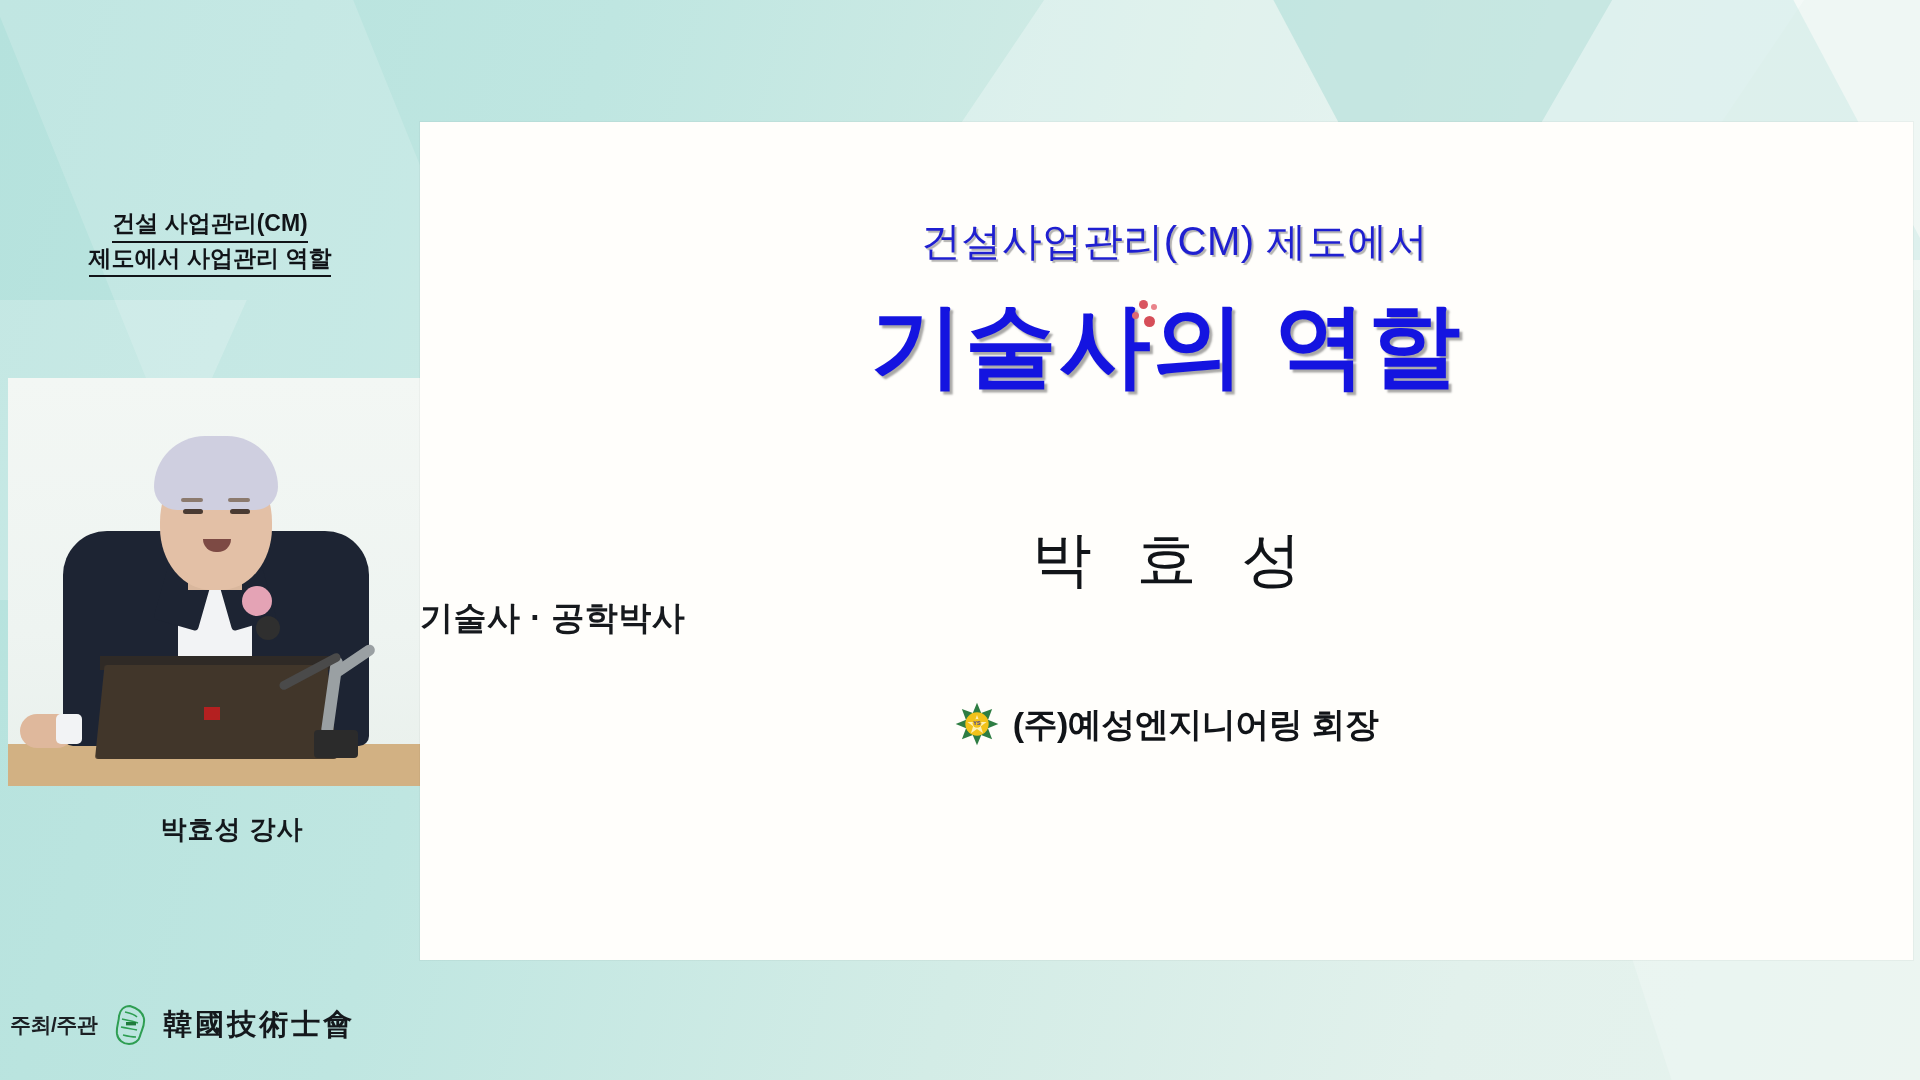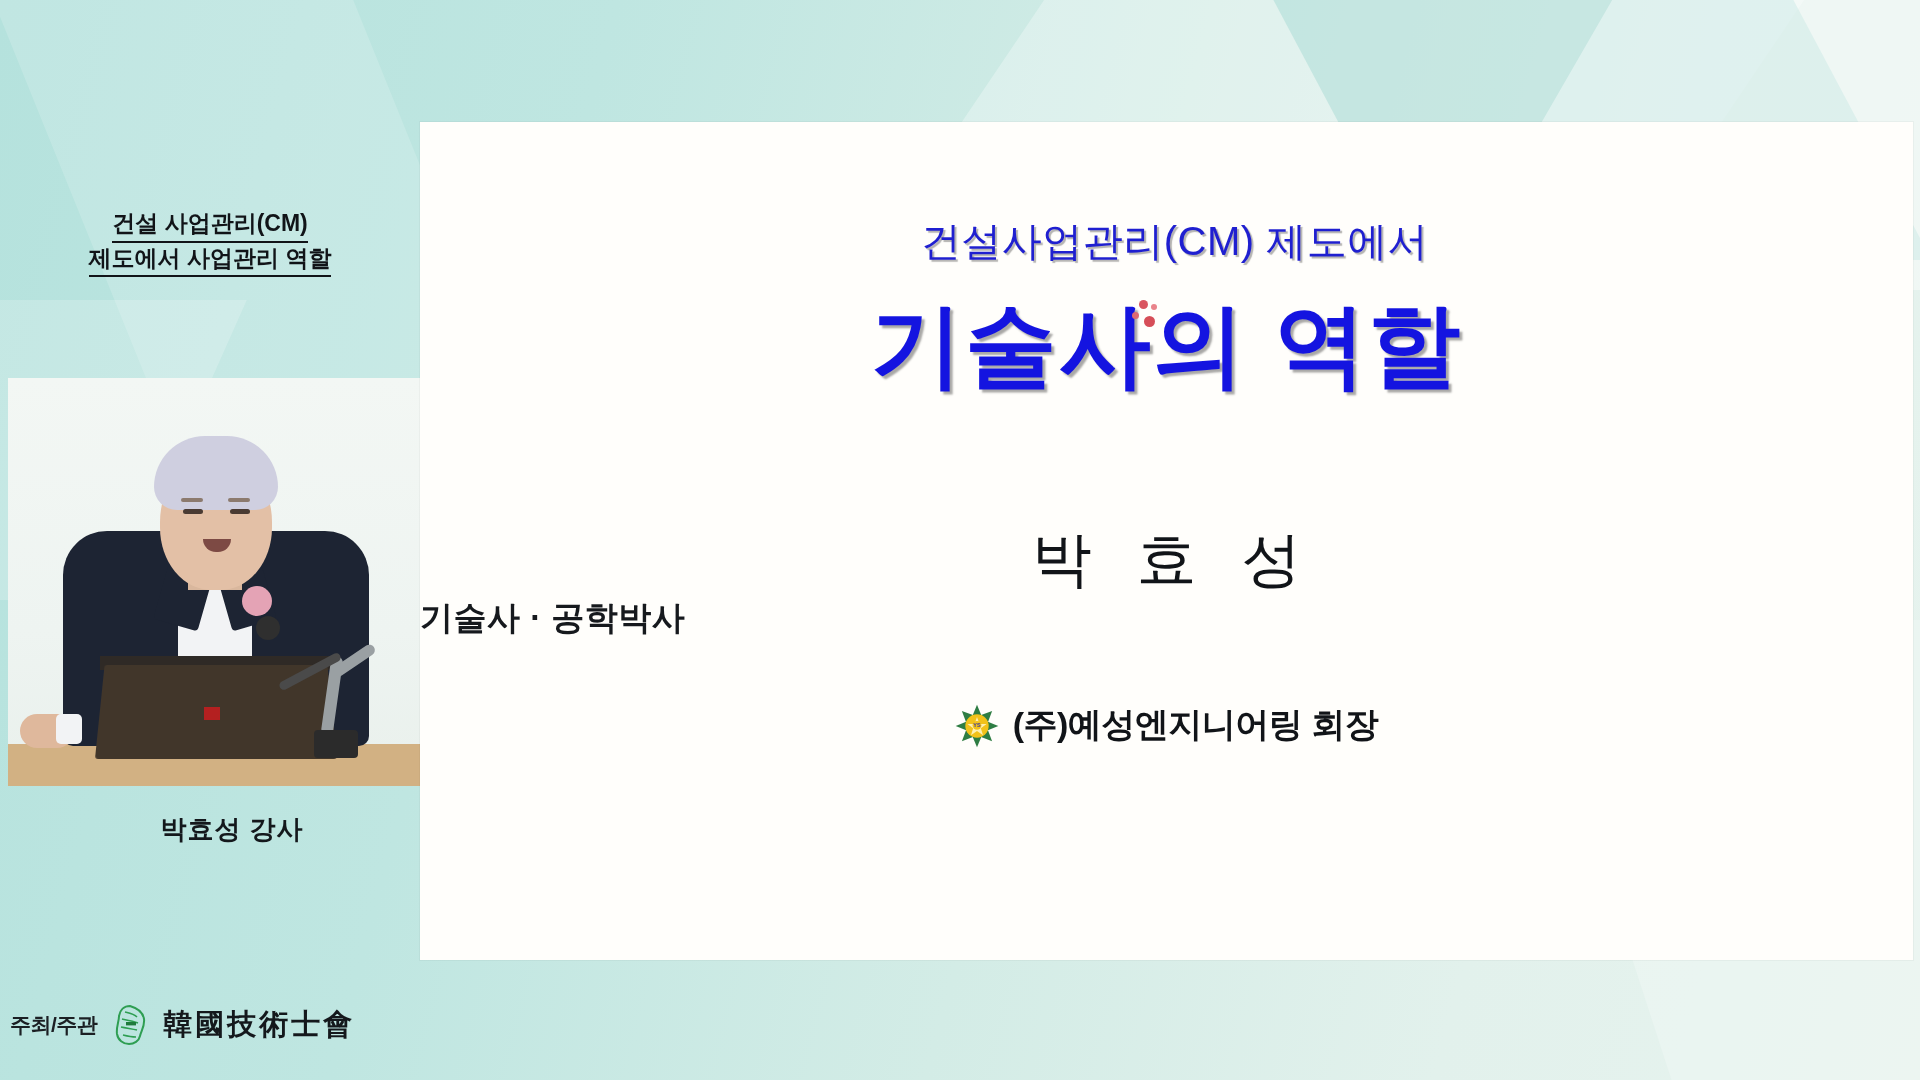--- a/index.html
+++ b/index.html
@@ -196,21 +196,21 @@
     color: #16191d;
     font-size: 33px;
     font-weight: bold;
     letter-spacing: 0.5px;
   }
   .affiliation {
     position: absolute;
     left: 0; top: 580px;
     width: 100%;
     display: flex;
-    align-items: flex-end;
+    align-items: flex-start;
     justify-content: center;
     gap: 14px;
   }
   .affil-text {
     color: #111418;
     font-size: 34px;
     font-weight: bold;
     letter-spacing: -0.5px;
   }
 

